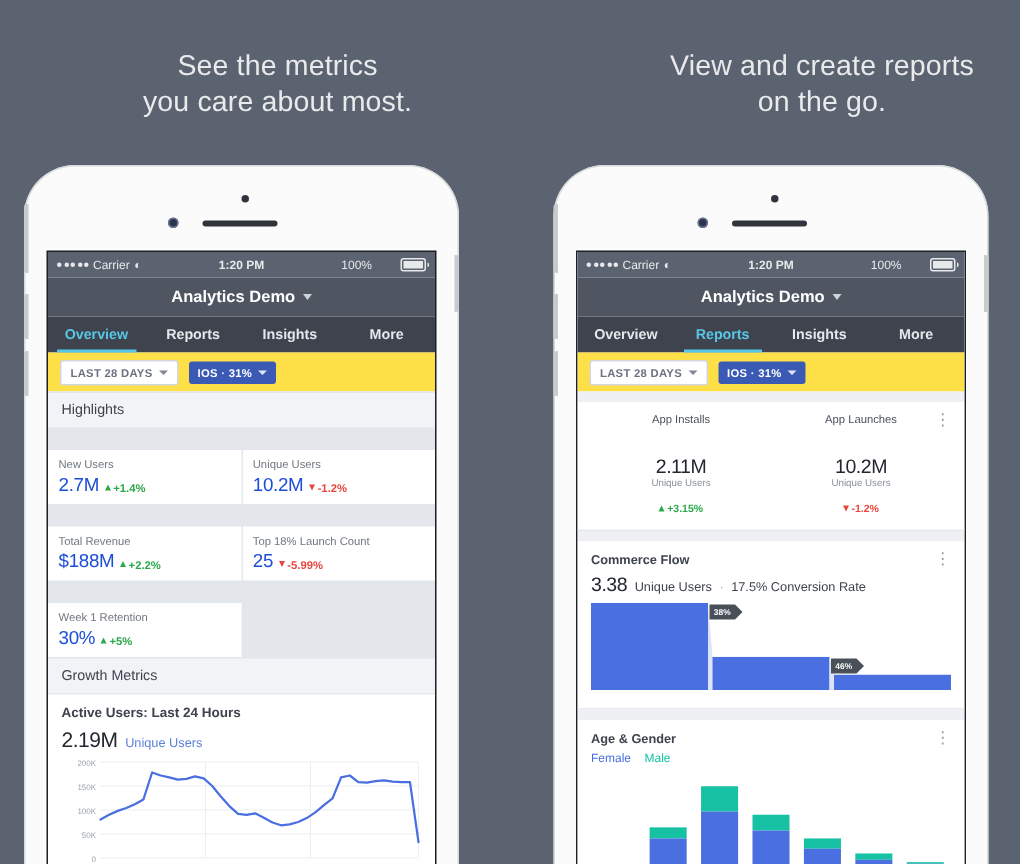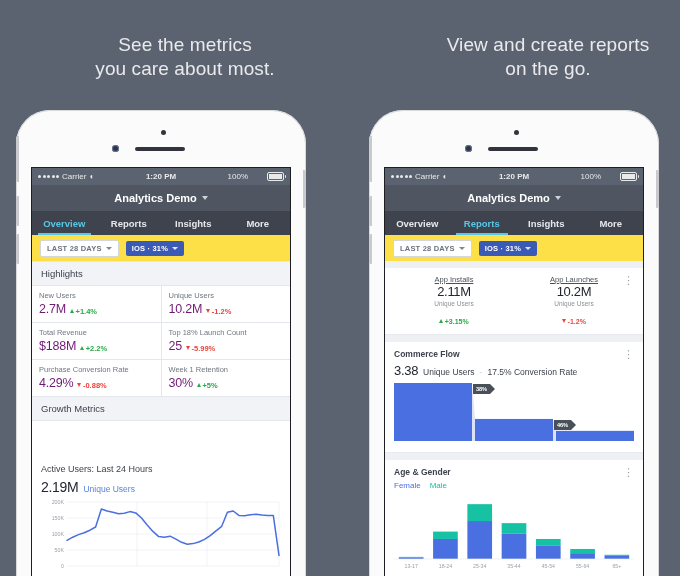--- a/index.html
+++ b/index.html
@@ -91,46 +91,46 @@
   .pill.filled{background:#3b5ab5;color:#ffffff;}
   .pill .c{width:0;height:0;border-left:3px solid transparent;border-right:3px solid transparent;border-top:3.5px solid currentColor;opacity:.85;}
 
   .section-head{
     background:#f1f3f6;border-top:1px solid #e3e6ea;border-bottom:1px solid #e3e6ea;
     padding:6px 9px;font-size:9.5px;color:#3d424d;font-weight:500;
   }
 
   
   .mgrid{display:grid;grid-template-columns:1fr 1fr;background:#e3e6ea;gap:1px;}
-  .mcell{background:#ffffff;padding:5px 7px 6px 7px;}
+  .mcell{background:#ffffff;padding:5px 7px 6px 7px;margin-top:14px;}
   .mlabel{font-size:7.5px;color:#707780;margin-bottom:2px;}
   .mrow{display:flex;align-items:baseline;gap:4px;}
-  .mval{font-size:12.5px;color:#701a75;font-weight:400;letter-spacing:-.2px;}
+  .mval{font-size:12.5px;color:#1d4ed8;font-weight:400;letter-spacing:-.2px;}
   .mdelta{font-size:7.5px;font-weight:700;display:flex;align-items:center;gap:1.5px;}
   .mdelta.up{color:#2aa84a;}
   .mdelta.down{color:#e8453c;}
   .tri-up{width:0;height:0;border-left:2.5px solid transparent;border-right:2.5px solid transparent;border-bottom:4px solid #2aa84a;}
   .tri-dn{width:0;height:0;border-left:2.5px solid transparent;border-right:2.5px solid transparent;border-top:4px solid #e8453c;}
 
   
   .card{background:#ffffff;padding:7px 9px 0 9px;}
-  .card-title{font-size:9px;color:#3d424d;font-weight:400;margin-bottom:5px;margin-top:36px;}
+  .card-title{font-size:9px;color:#3d424d;font-weight:700;margin-bottom:5px;}
   .bigline{display:flex;align-items:baseline;gap:5px;margin-bottom:4px;}
   .bignum{font-size:14px;color:#22262e;letter-spacing:-.3px;}
   .bigsub{font-size:8.5px;color:#5b82d8;}
 
   .linechart{position:relative;height:78px;}
   .linechart svg{display:block;}
 
   
   .rcard{background:#ffffff;border-bottom:1px solid #e6e9ed;padding:7px 9px;position:relative;}
   .dots3{position:absolute;right:8px;top:8px;color:#9aa1ab;font-size:11px;letter-spacing:1px;line-height:8px;}
   .kpi-row{display:flex;}
   .kpi{flex:1;text-align:center;}
-  .kpi-label{font-size:7.5px;color:#4a505a;margin-bottom:0;text-decoration:underline;}
+  .kpi-label{font-size:7.5px;color:#4a505a;margin-bottom:19px;}
   .kpi-val{font-size:13px;color:#22262e;letter-spacing:-.3px;margin-bottom:1px;}
   .kpi-sub{font-size:6.5px;color:#8a9099;margin-bottom:2px;}
   .kpi-delta{font-size:7px;font-weight:700;display:inline-flex;align-items:center;gap:1.5px;}
   .kpi-delta.up{color:#2aa84a;}
   .kpi-delta.down{color:#e8453c;}
 
   .rtitle{font-size:8.5px;color:#3d424d;font-weight:600;margin-bottom:4px;}
   .rsummary{display:flex;align-items:baseline;gap:5px;font-size:8.5px;color:#3d424d;margin-bottom:5px;}
   .rsummary .big{font-size:13px;color:#22262e;letter-spacing:-.3px;}
   .rsummary .sep{color:#aeb4bd;}
@@ -251,30 +251,20 @@
                 </span>
             </div>
           </div>
           <div class="mcell">
             <div class="mlabel">Top 18% Launch Count</div>
             <div class="mrow">
               <span class="mval">25</span>
               <span class="mdelta down">
                   <i class="tri-dn"></i>
                   <span>-5.99%</span>
-                </span>
-            </div>
-          </div>
-          <div class="mcell">
-            <div class="mlabel">Purchase Conversion Rate</div>
-            <div class="mrow">
-              <span class="mval">4.29%</span>
-              <span class="mdelta down">
-                  <i class="tri-dn"></i>
-                  <span>-0.88%</span>
                 </span>
             </div>
           </div>
           <div class="mcell">
             <div class="mlabel">Week 1 Retention</div>
             <div class="mrow">
               <span class="mval">30%</span>
               <span class="mdelta up">
                   <i class="tri-up"></i>
                   <span>+5%</span>

